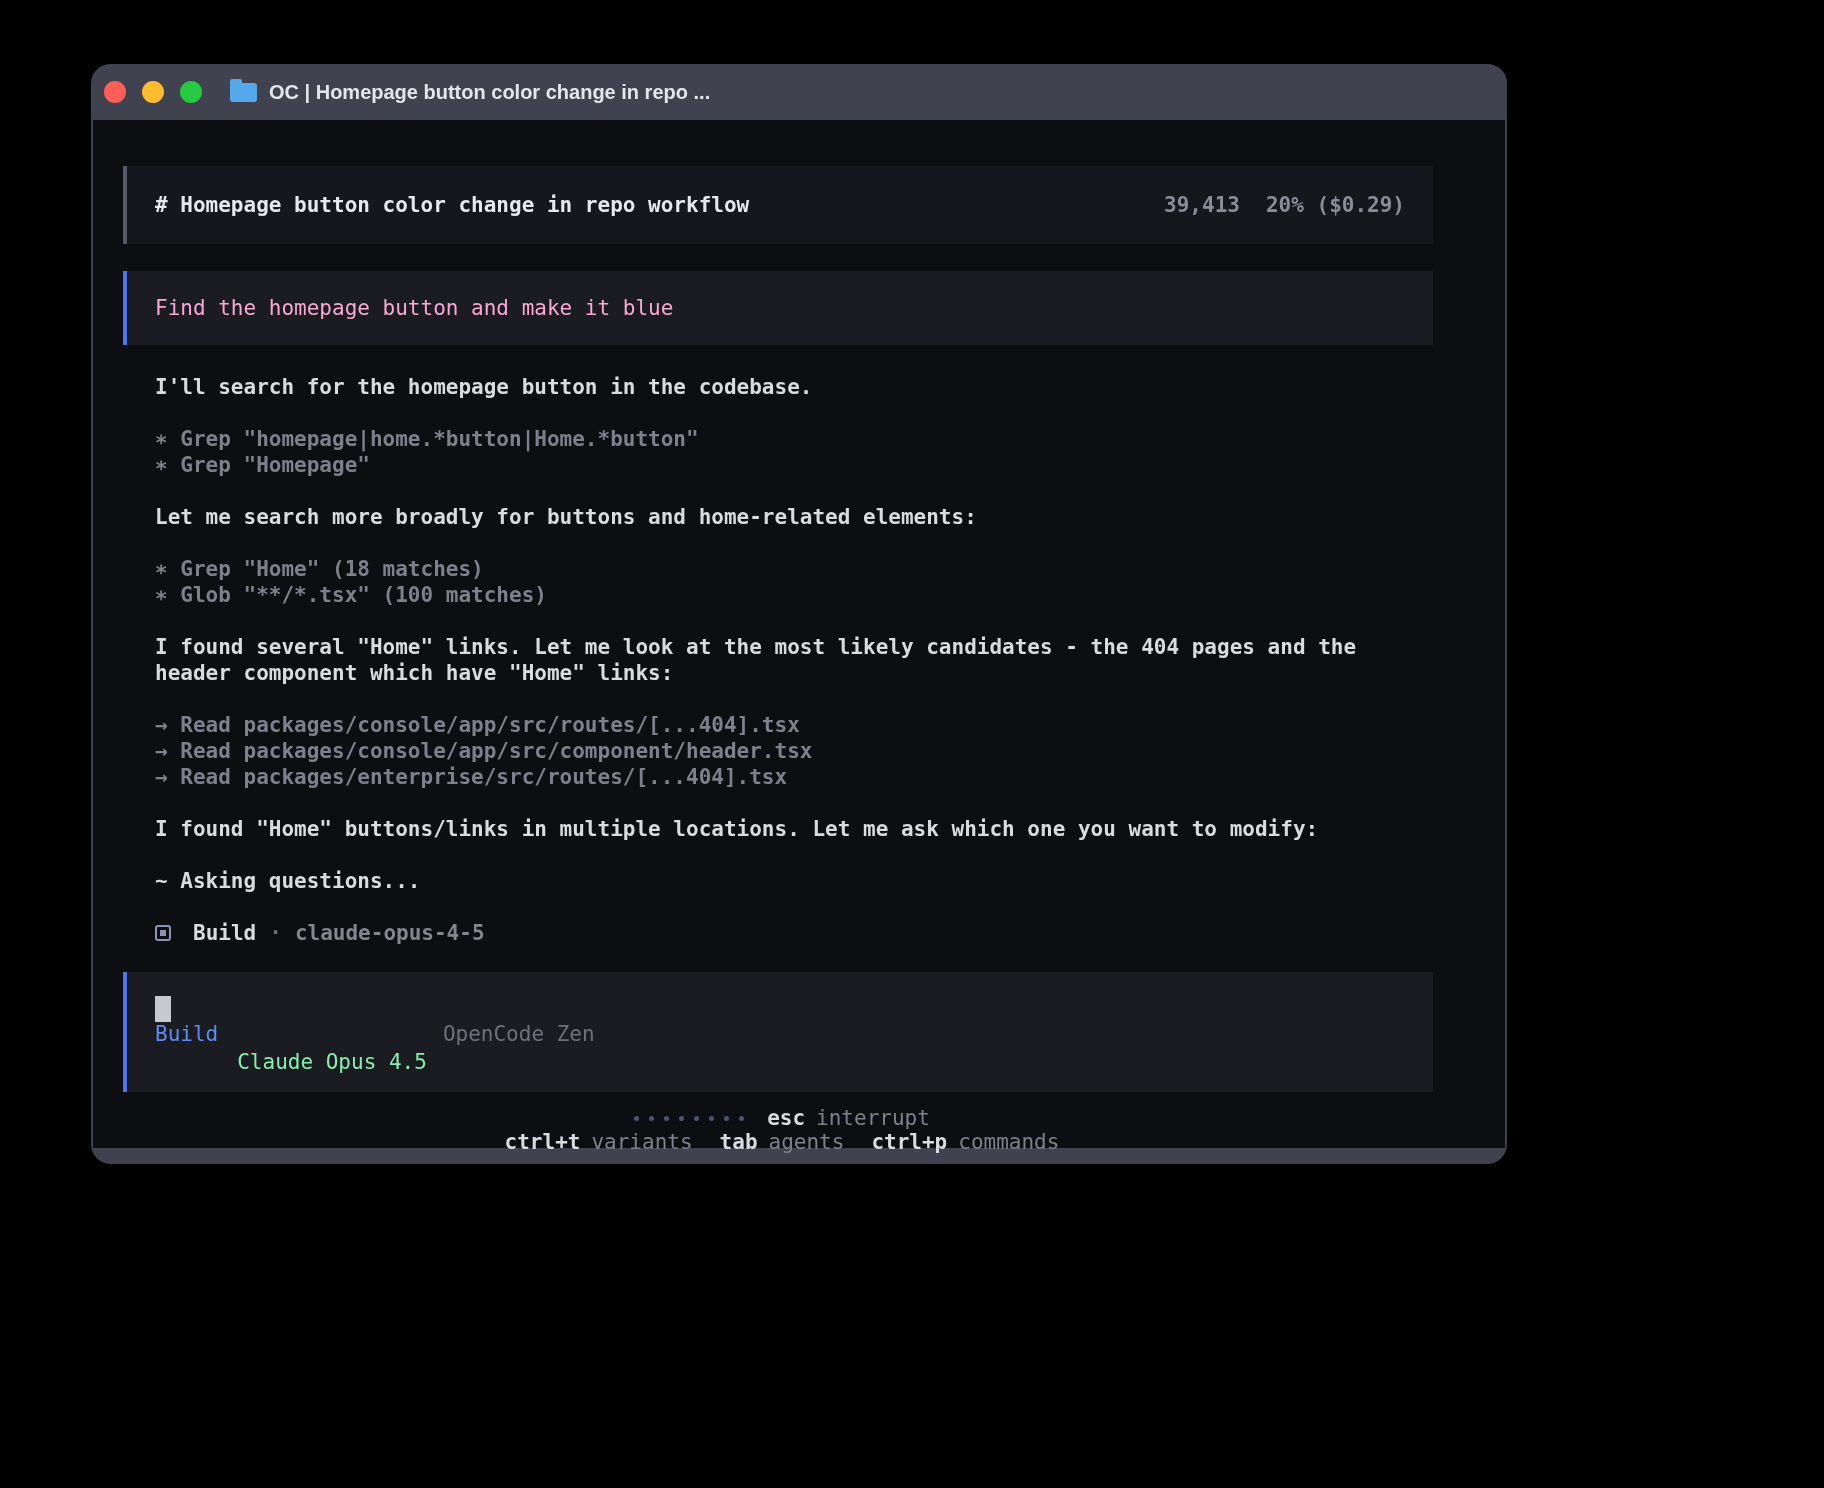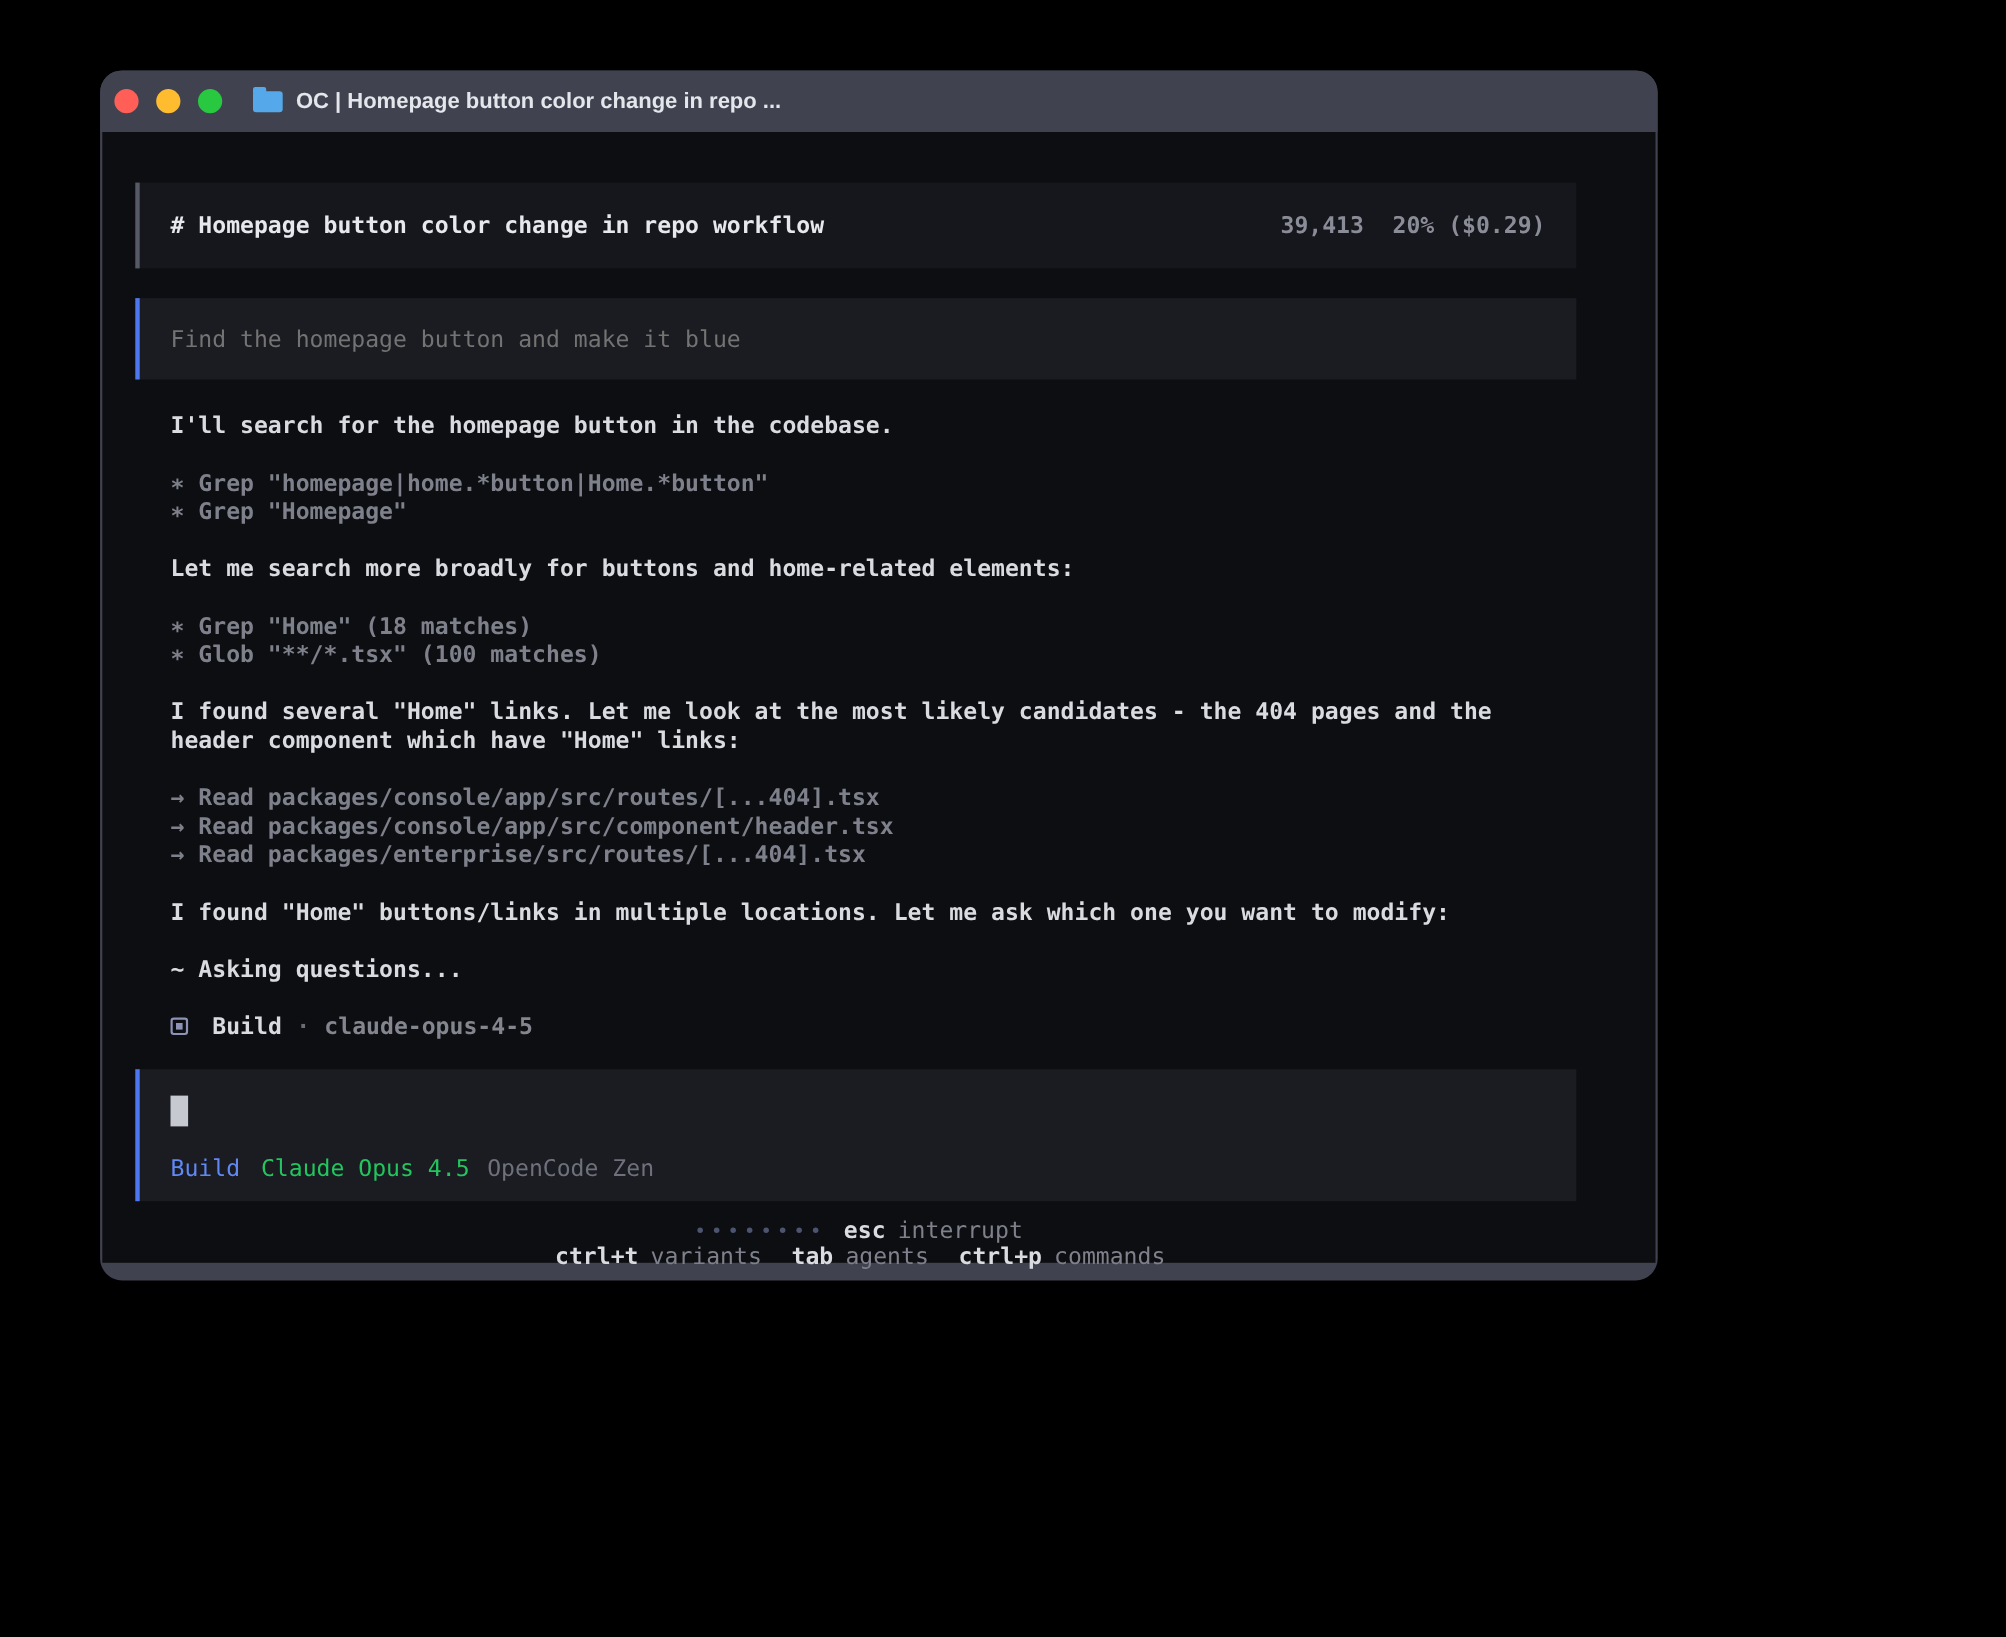--- a/index.html
+++ b/index.html
@@ -35,21 +35,21 @@
     display:flex; align-items:center; justify-content:space-between;
     padding:0 28px; font-size:21px; white-space:nowrap;
   }
   .session-title { font-weight:700; color:#e6e8ed; }
   .session-stats { display:flex; gap:26px; color:#8a8d97;font-weight:bold; }
 
   .user-msg {
     margin-top:27px; width:1310px; height:74px; background:#1b1c22;
     border-left:4px solid #4d77f0;
     display:flex; align-items:center; padding:0 28px;
-    font-size:21px; color:#737373; white-space:nowrap;
+    font-size:21px; color:#f9a8d4; white-space:nowrap;
   }
 
   .transcript { margin-top:29px; width:1310px; padding-left:32px; font-size:21px; line-height:26px;font-weight:bold; }
   .t-block { margin-bottom:26px; }
   .para { color:#d9dbe0; }
   .tool-line { color:#7e818b; white-space:nowrap; }
 
   .agent-row { display:flex; align-items:center; white-space:nowrap; }
   .agent-icon { width:16px; height:16px; border:2px solid #8d93b5; border-radius:3px; display:flex; align-items:center; justify-content:center; margin-right:22px; flex:0 0 auto; }
   .agent-icon i { width:6px; height:6px; background:#8d93b5; display:block; }
@@ -60,21 +60,21 @@
   .input-box {
     margin-top:20px; width:1310px; height:120px; background:#1b1c22;
     border-left:4px solid #4d77f0;
     padding:24px 28px 18px;
     display:flex; flex-direction:column; justify-content:space-between;
     cursor:text;
   }
   .cursor { width:16px; height:28px; background:#c6c9cf; }
   .input-meta { display:flex; font-size:21px; white-space:nowrap; }
   .mode { color:#6089f5; margin-right:19px; }
-  .model-name { color:#22c55e; margin-right:16px; }
+  .model-name { color:#86efac; margin-right:16px;margin-top:28px; }
   .provider { color:#6e717b; }
 
   .statusbar {
     margin-top:14px; width:1310px; padding-left:8px;
     display:flex; justify-content:space-between; align-items:center;
     font-size:21px; white-space:nowrap;flex-direction:column;
   }
   .status-left, .status-right { display:flex; align-items:center; }
   .spin { display:flex; gap:10px; margin-right:23px; }
   .spin i { width:5px; height:5px; border-radius:50%; background:#4c5470; display:block; }

